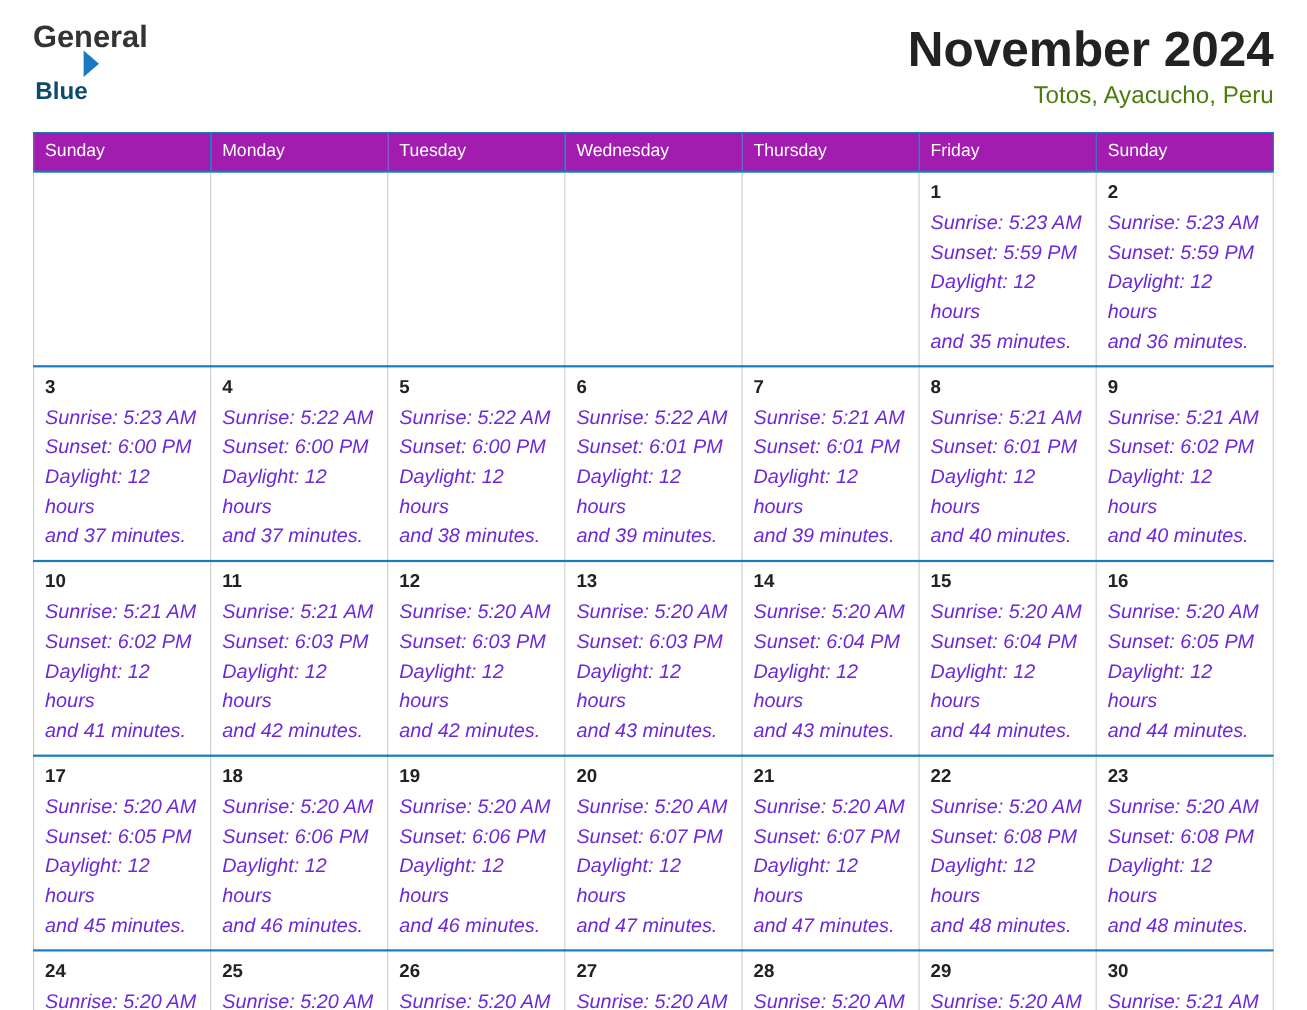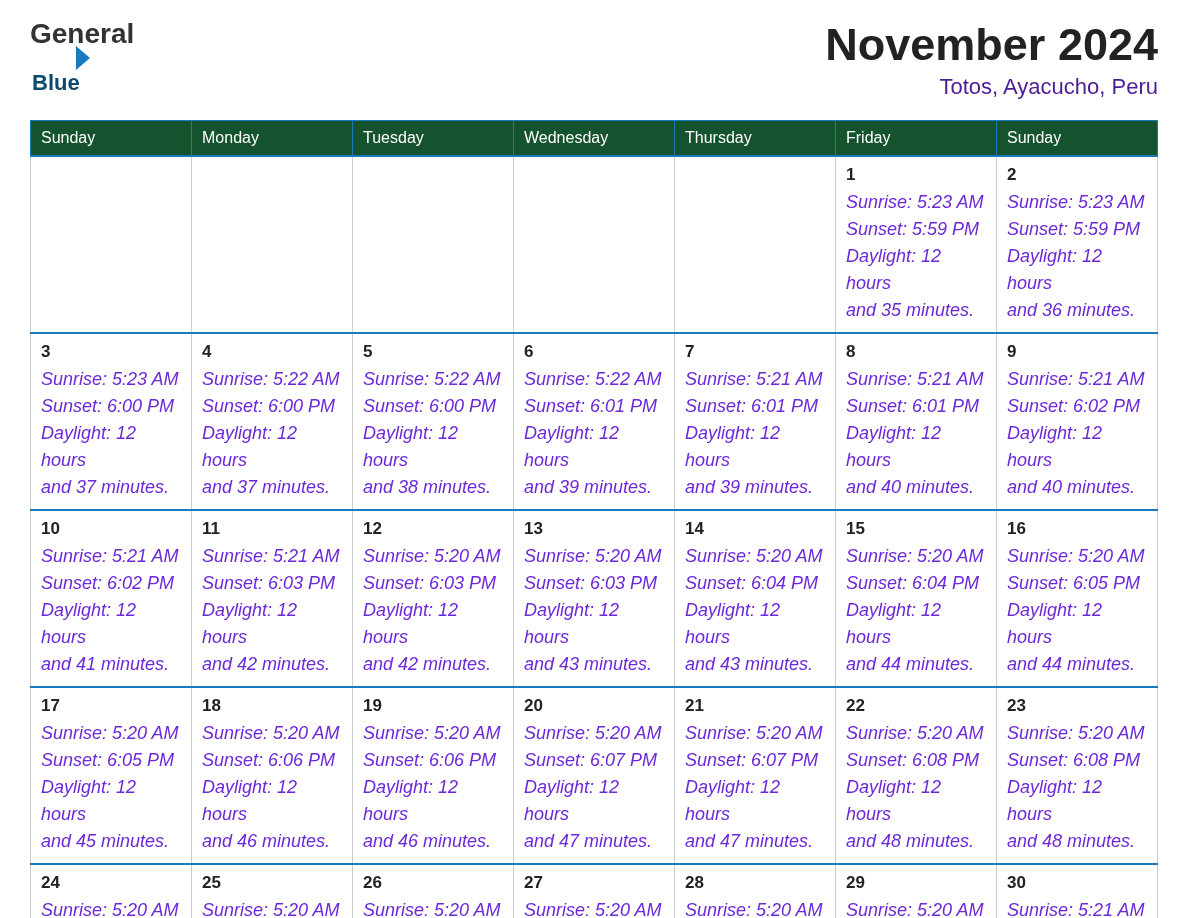--- a/index.html
+++ b/index.html
@@ -51,30 +51,30 @@
       text-align: right;
     }
     .month-title {
       font-size: 45px;
       font-weight: bold;
       color: #222;
       line-height: 1.1;
     }
     .location {
       font-size: 22px;
-      color: #4c1d95;
+      color: #4d7c0f;
       margin-top: 4px;
     }
     .calendar {
       width: 100%;
       border-collapse: collapse;
       border: 1px solid #1a7abf;
     }
     .calendar thead tr th {
-      background-color: #14532d;
+      background-color: #a21caf;
       color: #fff;
       text-align: left;
       padding: 8px 10px;
       font-size: 16px;
       font-weight: normal;
       border: 1px solid #1a7abf;
     }
     .calendar tbody tr td {
       vertical-align: top;
       padding: 8px 10px;

